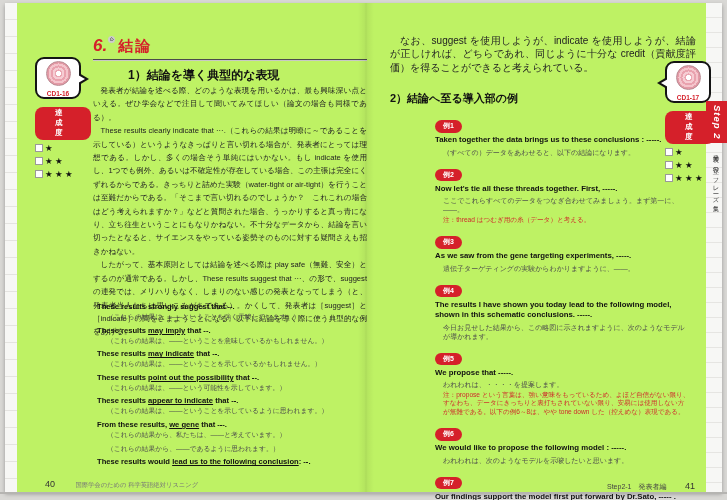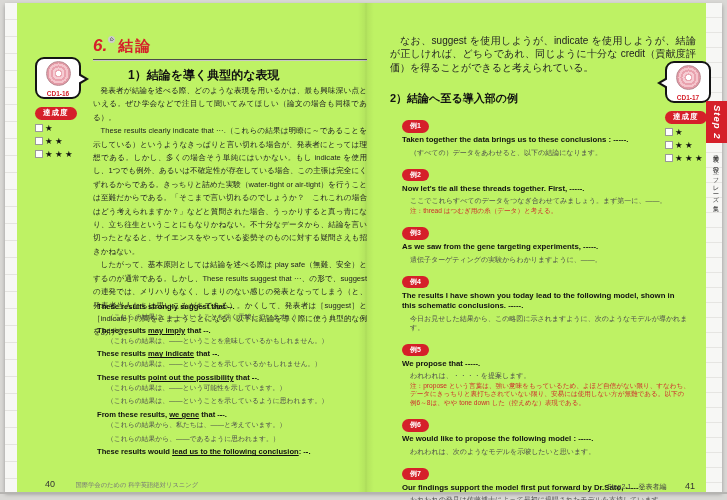--- a/index.html
+++ b/index.html
@@ -62,41 +62,41 @@
   .tail-out-r { position:absolute; right:-10px; top:14px; width:0; height:0;
     border-top:6px solid transparent; border-bottom:6px solid transparent; border-left:10px solid #141414; }
   .tail-in-r { position:absolute; right:-6px; top:16px; width:0; height:0;
     border-top:4px solid transparent; border-bottom:4px solid transparent; border-left:7px solid #fff; }
   .tail-out-l { position:absolute; left:-10px; top:14px; width:0; height:0;
     border-top:6px solid transparent; border-bottom:6px solid transparent; border-right:10px solid #141414; }
   .tail-in-l { position:absolute; left:-6px; top:16px; width:0; height:0;
     border-top:4px solid transparent; border-bottom:4px solid transparent; border-right:7px solid #fff; }
   .ach-badge {
     display:inline-block; margin-top:8px; background:#d5202a; color:#fff;
-    font-size:7.5px; font-weight:bold; border-radius:8px; padding:1px 8px 2px;
+    font-size:7.5px; font-weight:bold; border-radius:8px; padding:1px 20px 2px;
     letter-spacing:1px;
   }
   .star-row { margin-top:3px; font-size:8.5px; color:#111; white-space:nowrap; }
   .cbx {
     display:inline-block; width:8px; height:8px; border:1px solid #9a9a98;
     background:#fff; vertical-align:-1px; margin-right:2px;
   }
   .footer-left { position:absolute; left:40px; top:470px; }
   .pg-num { font-size:9px; color:#333; }
   .book-title { font-size:6.3px; color:#777; margin-left:16px; }
 
   
   .intro-r {
     position:absolute; left:385px; top:31px; width:306px;
     font-size:10px; line-height:13.4px; text-align:justify; color:#222;
   }
   .intro-r p { text-indent:1em; }
   .sec-title-r { position:absolute; left:385px; top:88px; font-size:11px; font-weight:bold; color:#111; }
   .examples { position:absolute; left:397px; top:111px; width:288px; }
-  .ex { margin-bottom:6px; }
+  .ex { margin-bottom:6px;margin-left:33px; }
   .ex-badge {
     display:inline-block; background:#d5202a; color:#fff; font-size:7px;
     font-weight:bold; border-radius:7px; padding:1px 8px 1.5px;
   }
   .ex-en { font-size:7.8px; font-weight:bold; color:#111; margin-top:2.5px; line-height:10.5px; }
   .ex-ja { font-size:7px; color:#4c4c4c; padding-left:8px; margin-top:2px; line-height:9px; }
   .ex-note { font-size:6.6px; color:#cf2b2b; padding-left:8px; margin-top:1.5px; line-height:8.6px; }
   .ex-note:empty { display:none; }
 
   .margin-col-right { position:absolute; left:660px; top:58px; width:50px; }
@@ -156,20 +156,21 @@
       </div>
     <div class="phrase">
         <div class="en"><span>These results </span><span class="u">may indicate</span><span> that --.</span></div>
         <div class="ja">（これらの結果は、――ということを示しているかもしれません。）</div>
       </div>
     <div class="phrase">
         <div class="en"><span>These results </span><span class="u">point out the possibility</span><span> that --.</span></div>
         <div class="ja">（これらの結果は、――という可能性を示しています。）</div>
       </div>
     <div class="phrase">
+        <div class="en"><span>These results </span><span class="u">appear to indicate</span><span> that --.</span></div>
         <div class="ja">（これらの結果は、――ということを示しているように思われます。）</div>
       </div>
     <div class="phrase">
         <div class="en"><span>From these results, </span><span class="u">we gene</span><span> that ---.</span></div>
         <div class="ja">（これらの結果から、私たちは、――と考えています。）</div>
       </div>
     <div class="phrase">
         <div class="ja">（これらの結果から、――であるように思われます。）</div>
       </div>
     <div class="phrase">

